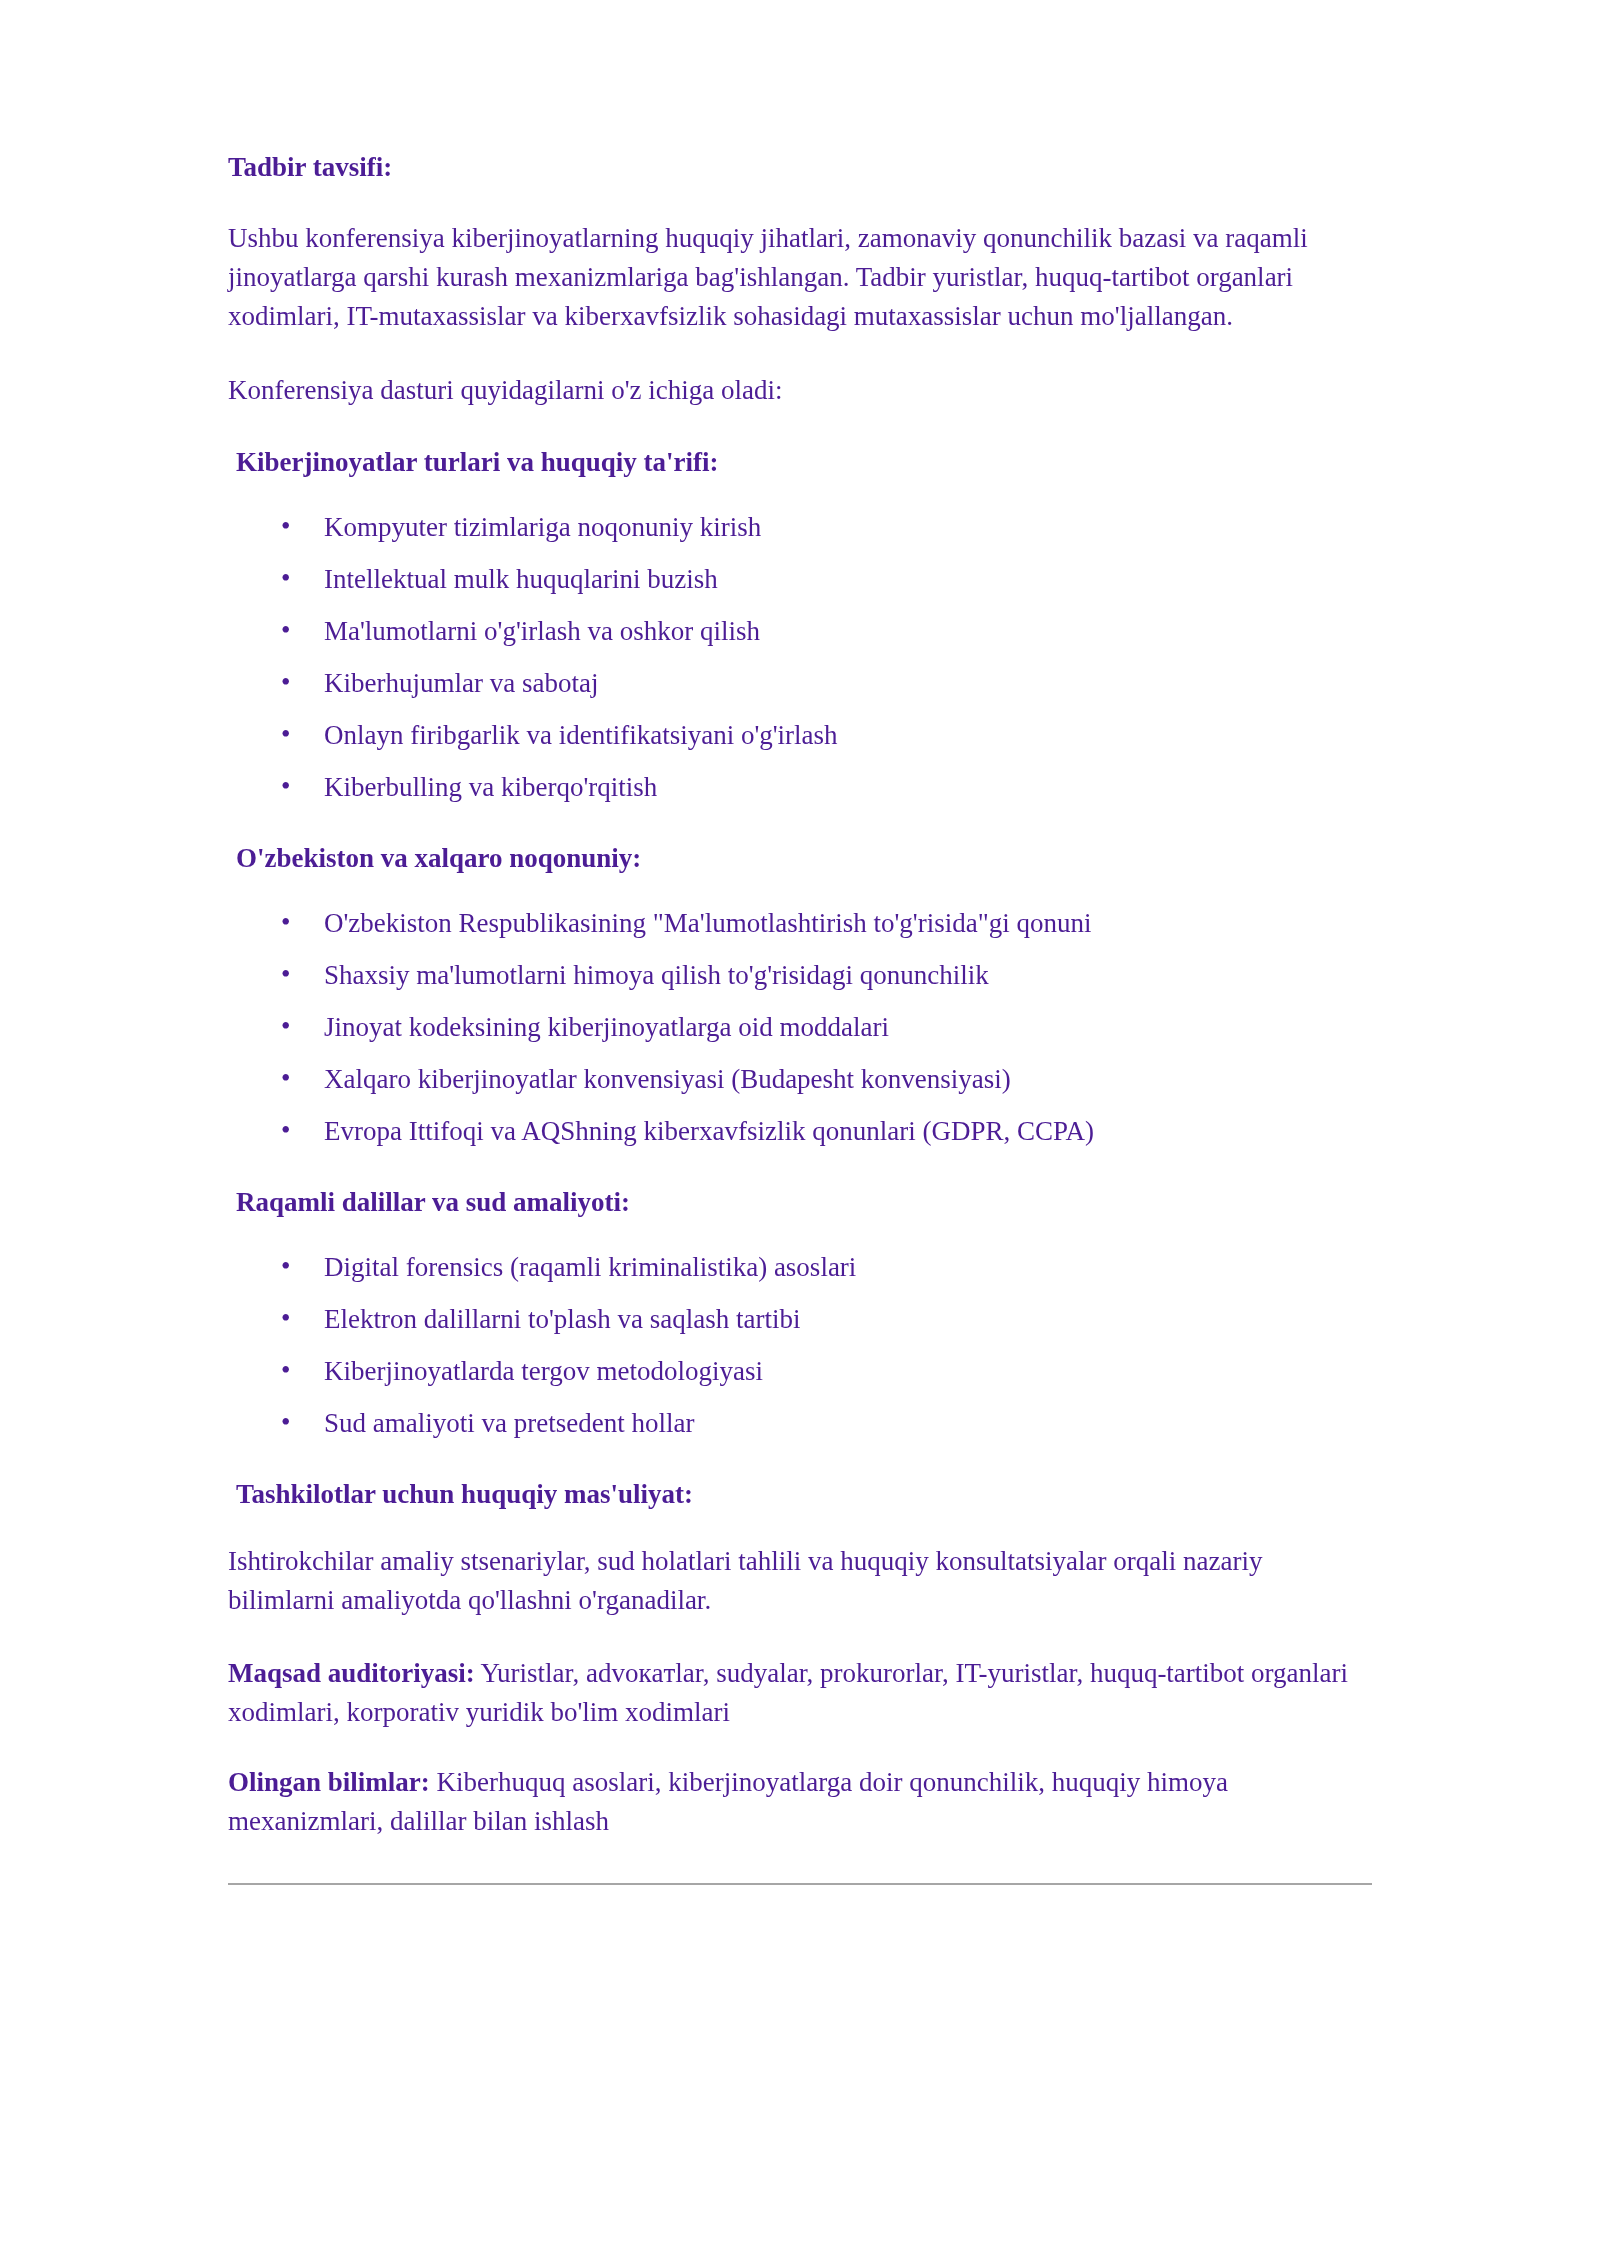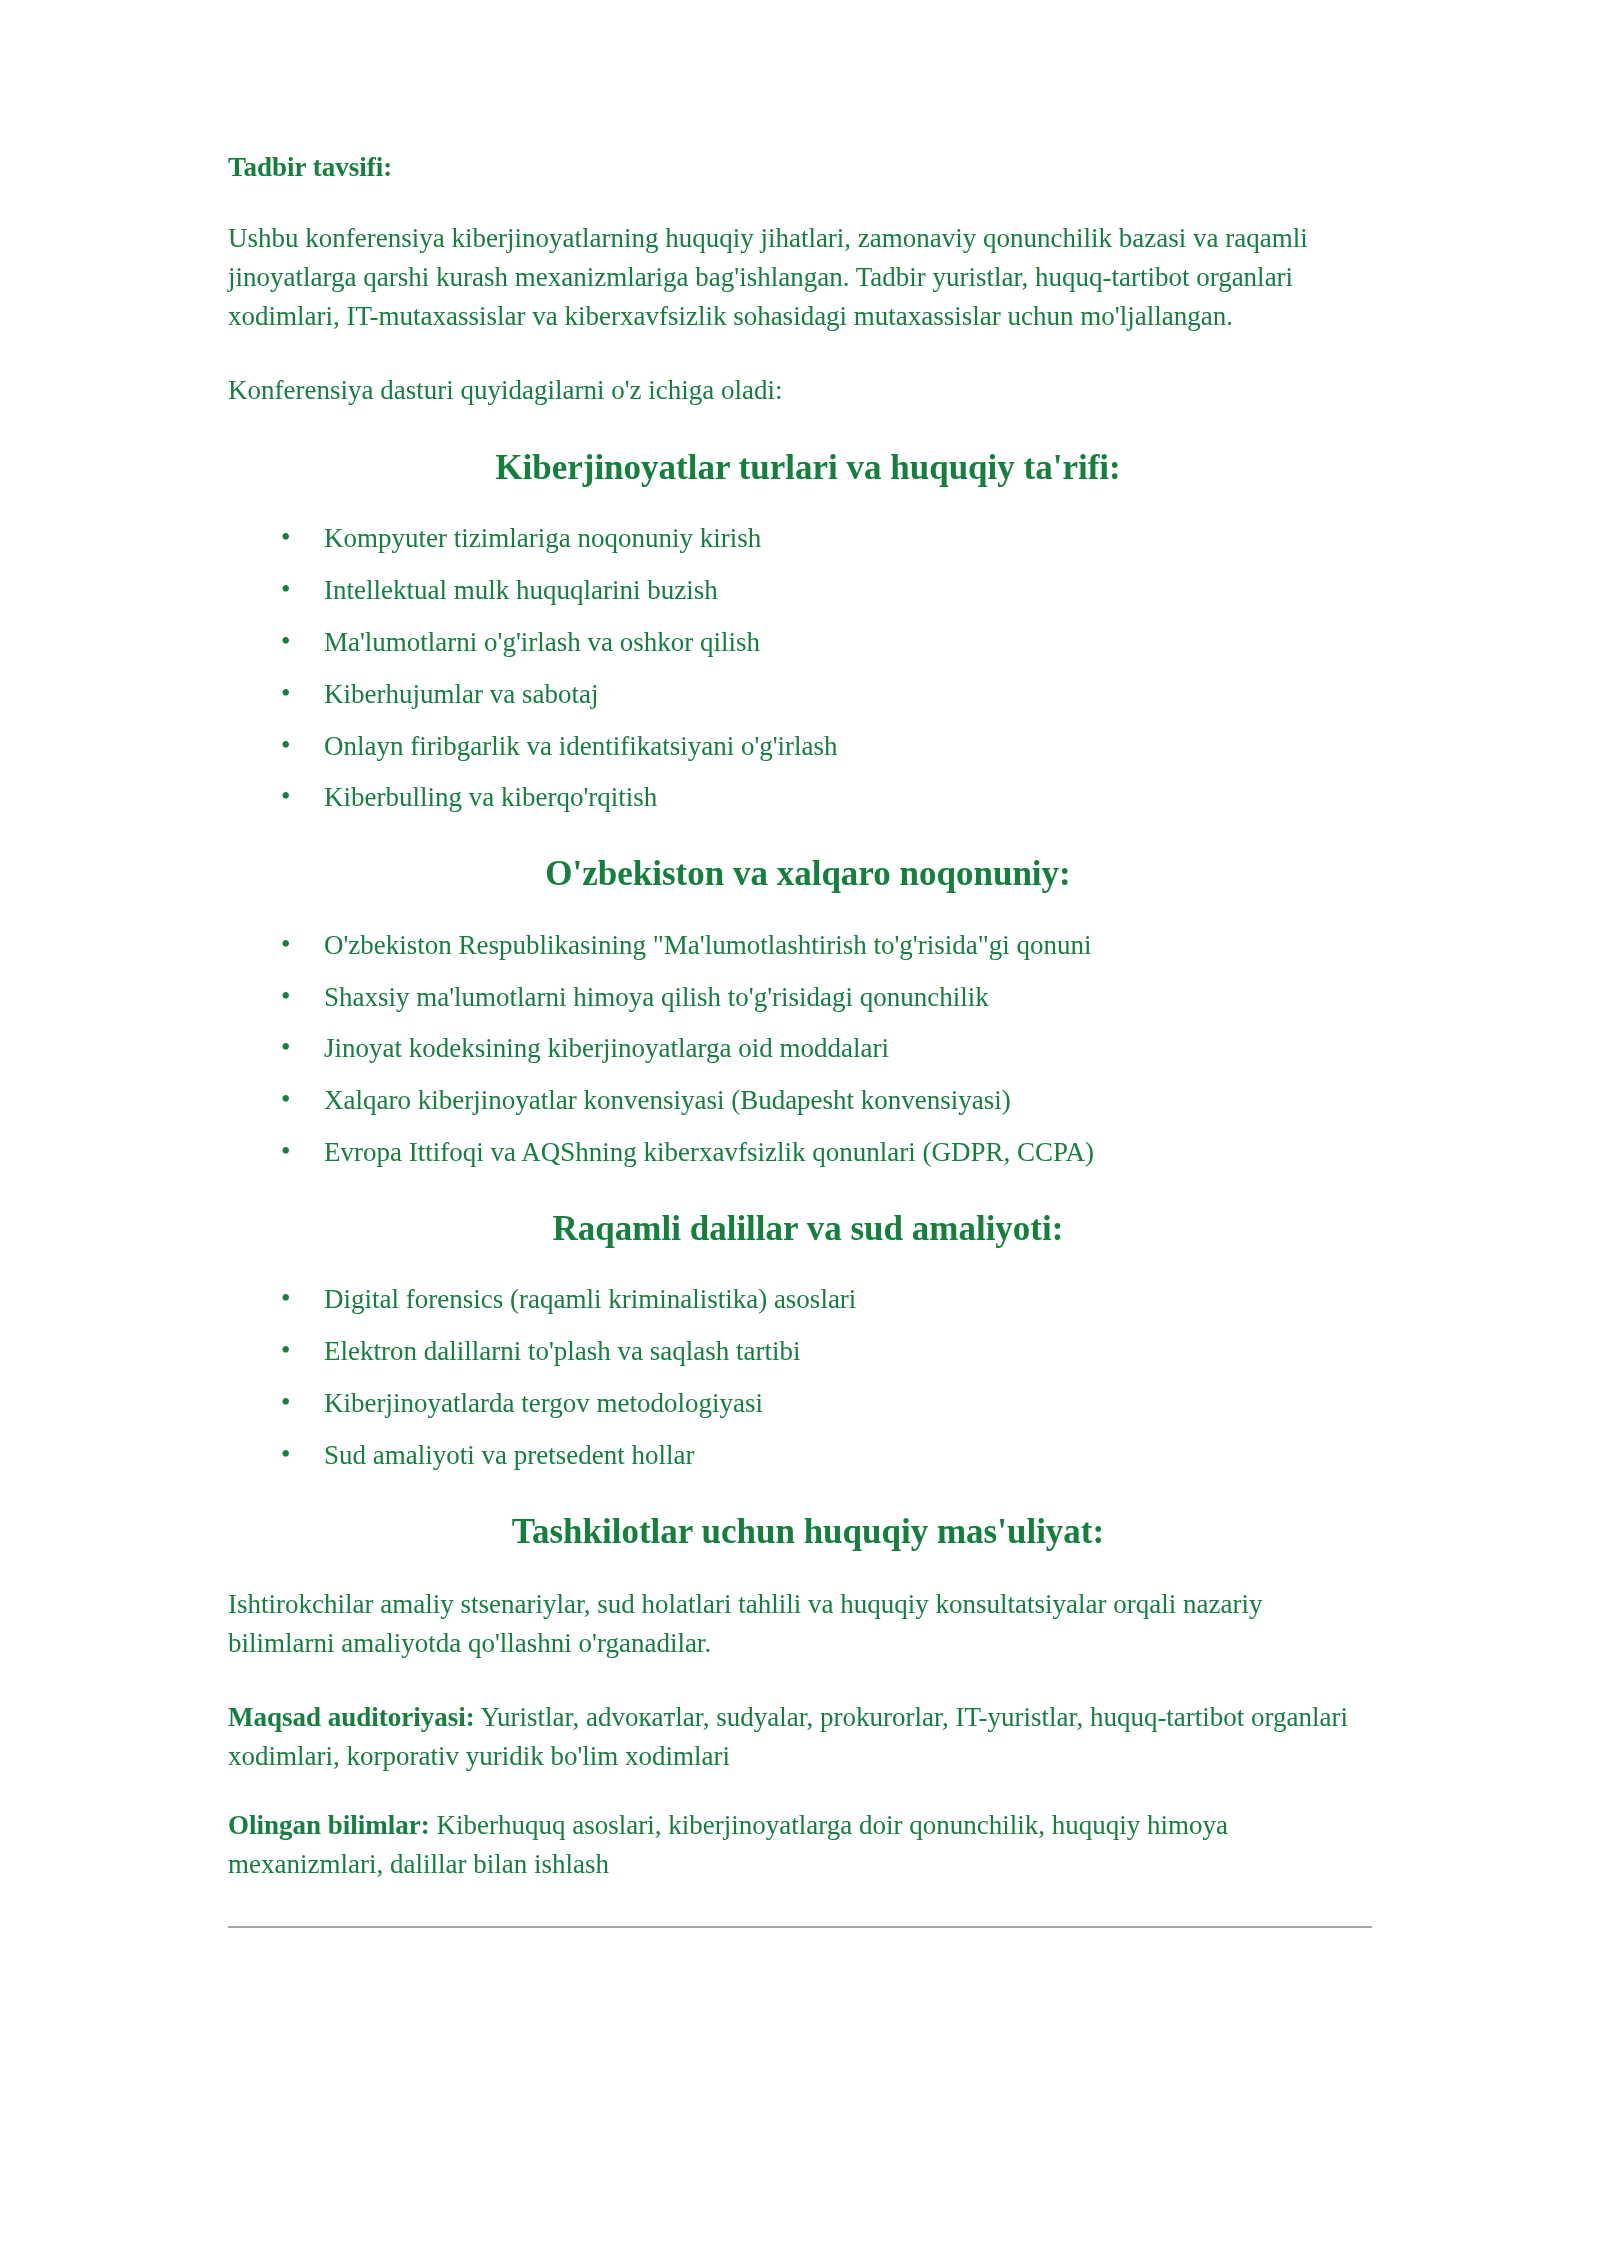--- a/index.html
+++ b/index.html
@@ -8,44 +8,43 @@
     padding: 0;
     background: #ffffff;
   }
   .page {
     width: 1600px;
     min-height: 2262px;
     box-sizing: border-box;
     background: #ffffff;
     padding: 150px 228px 0 228px;
     font-family: "Liberation Serif", "DejaVu Serif", serif;
-    color: #15803d;
+    color: #4c1d95;
   }
   .doc {
     font-size: 27px;
     line-height: 1.42;
   }
   h2.heading {
     font-size: 27px;
     font-weight: bold;
     margin: 0 0 34px 0;
     line-height: 1.3;
   }
   p.para {
     margin: 0 0 34px 0;
     font-size: 27px;
     line-height: 1.45;
     text-align: left;
   }
   h3.subheading {
-    font-size: 35px;
+    font-size: 27px;
     font-weight: bold;
-    margin: 0 0 30px 16px;
+    margin: 0 0 30px 8px;
     line-height: 1.35;
-    text-align: center;
   }
   ul.bullets {
     margin: 0 0 34px 0;
     padding-left: 96px;
     list-style: none;
   }
   ul.bullets li {
     position: relative;
     font-size: 27px;
     line-height: 1.33;

